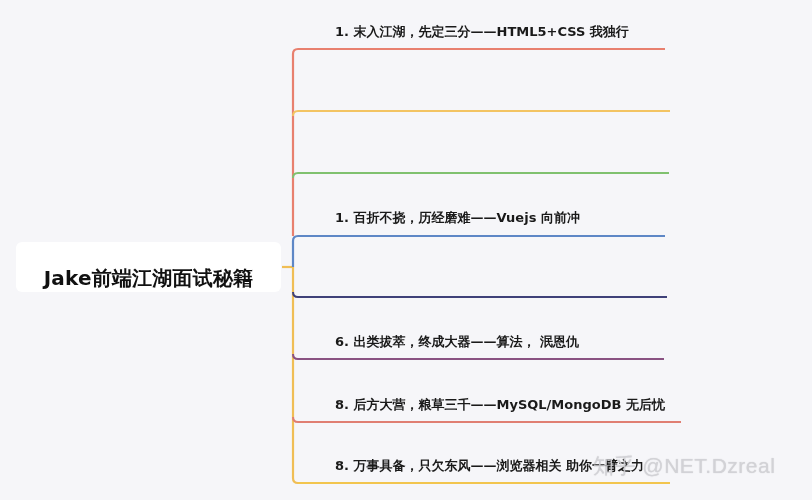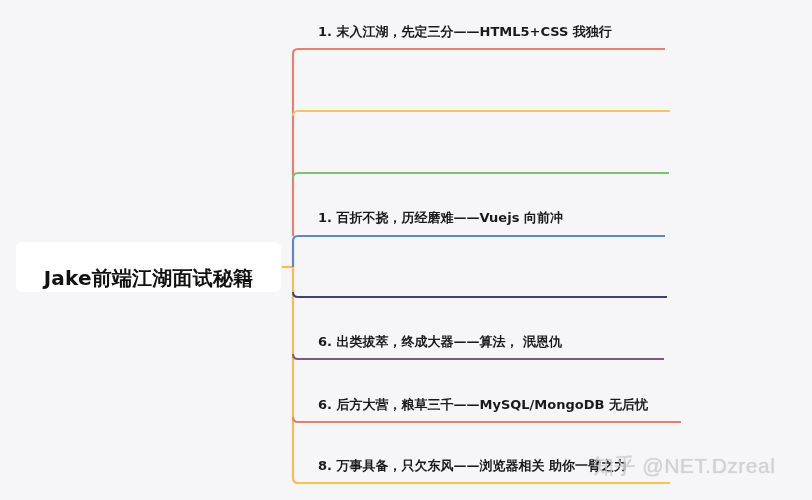--- a/index.html
+++ b/index.html
@@ -39,21 +39,21 @@
       letter-spacing: 0.2px;
       white-space: nowrap;
     }
     svg.lines {
       position: absolute;
       left: 0; top: 0;
       width: 812px; height: 500px;
     }
     .branch-label {
       position: absolute;
-      left: 318px;
+      left: 335px;
       font-size: 13px;
       font-weight: bold;
       color: #1a1a1a;
       white-space: nowrap;
       line-height: 16px;
     }
     .watermark {
       position: absolute;
       left: 593px;
       top: 452px;
@@ -91,18 +91,18 @@
     <line x1="298" y1="483" x2="670" y2="483" stroke="#f2c54e" stroke-width="2"></line>
   </svg>
 
   <div class="center-node">
     <span>Jake前端江湖面试秘籍</span>
   </div>
 
   <div class="branch-label" style="top:24px;">1. 末入江湖，先定三分——HTML5+CSS 我独行</div>
   <div class="branch-label" style="top:210px;">1. 百折不挠，历经磨难——Vuejs 向前冲</div>
   <div class="branch-label" style="top:334px;">6. 出类拔萃，终成大器——算法， 泯恩仇</div>
-  <div class="branch-label" style="top:397px;">6. 后方大营，粮草三千——MySQL/MongoDB 无后忧</div>
+  <div class="branch-label" style="top:397px;">8. 后方大营，粮草三千——MySQL/MongoDB 无后忧</div>
   <div class="branch-label" style="top:458px;">8. 万事具备，只欠东风——浏览器相关 助你一臂之力</div>
 
 </div>
 
 <div class="watermark">知乎 @NET.Dzreal</div>
 
 </body></html>

